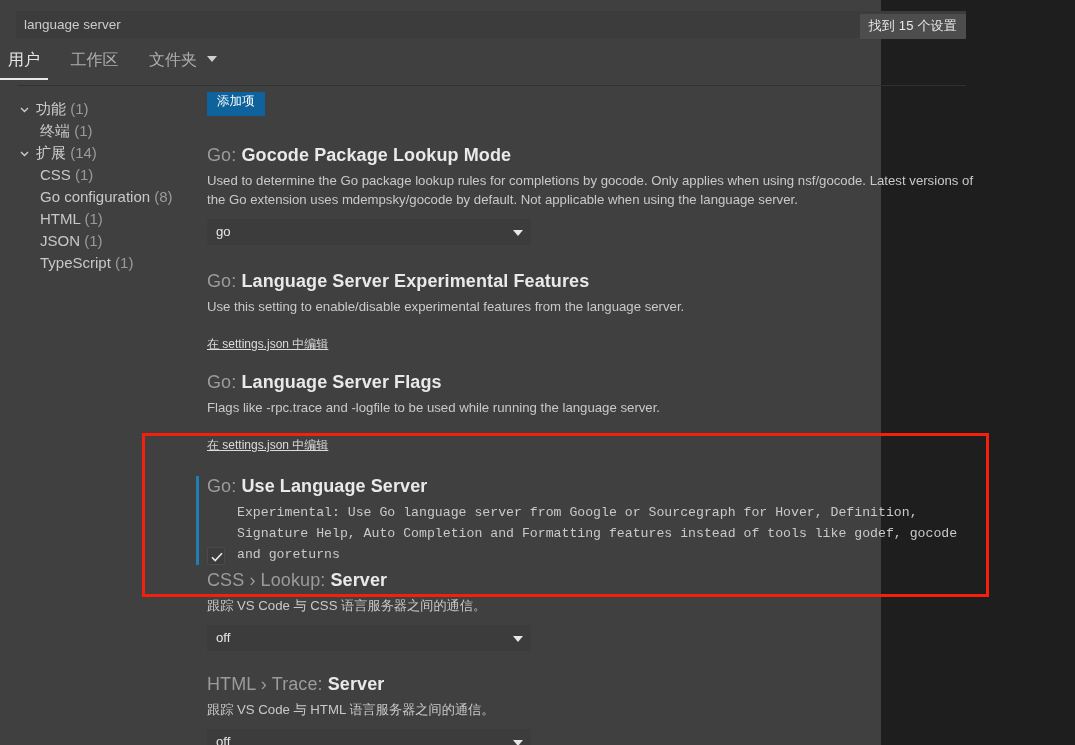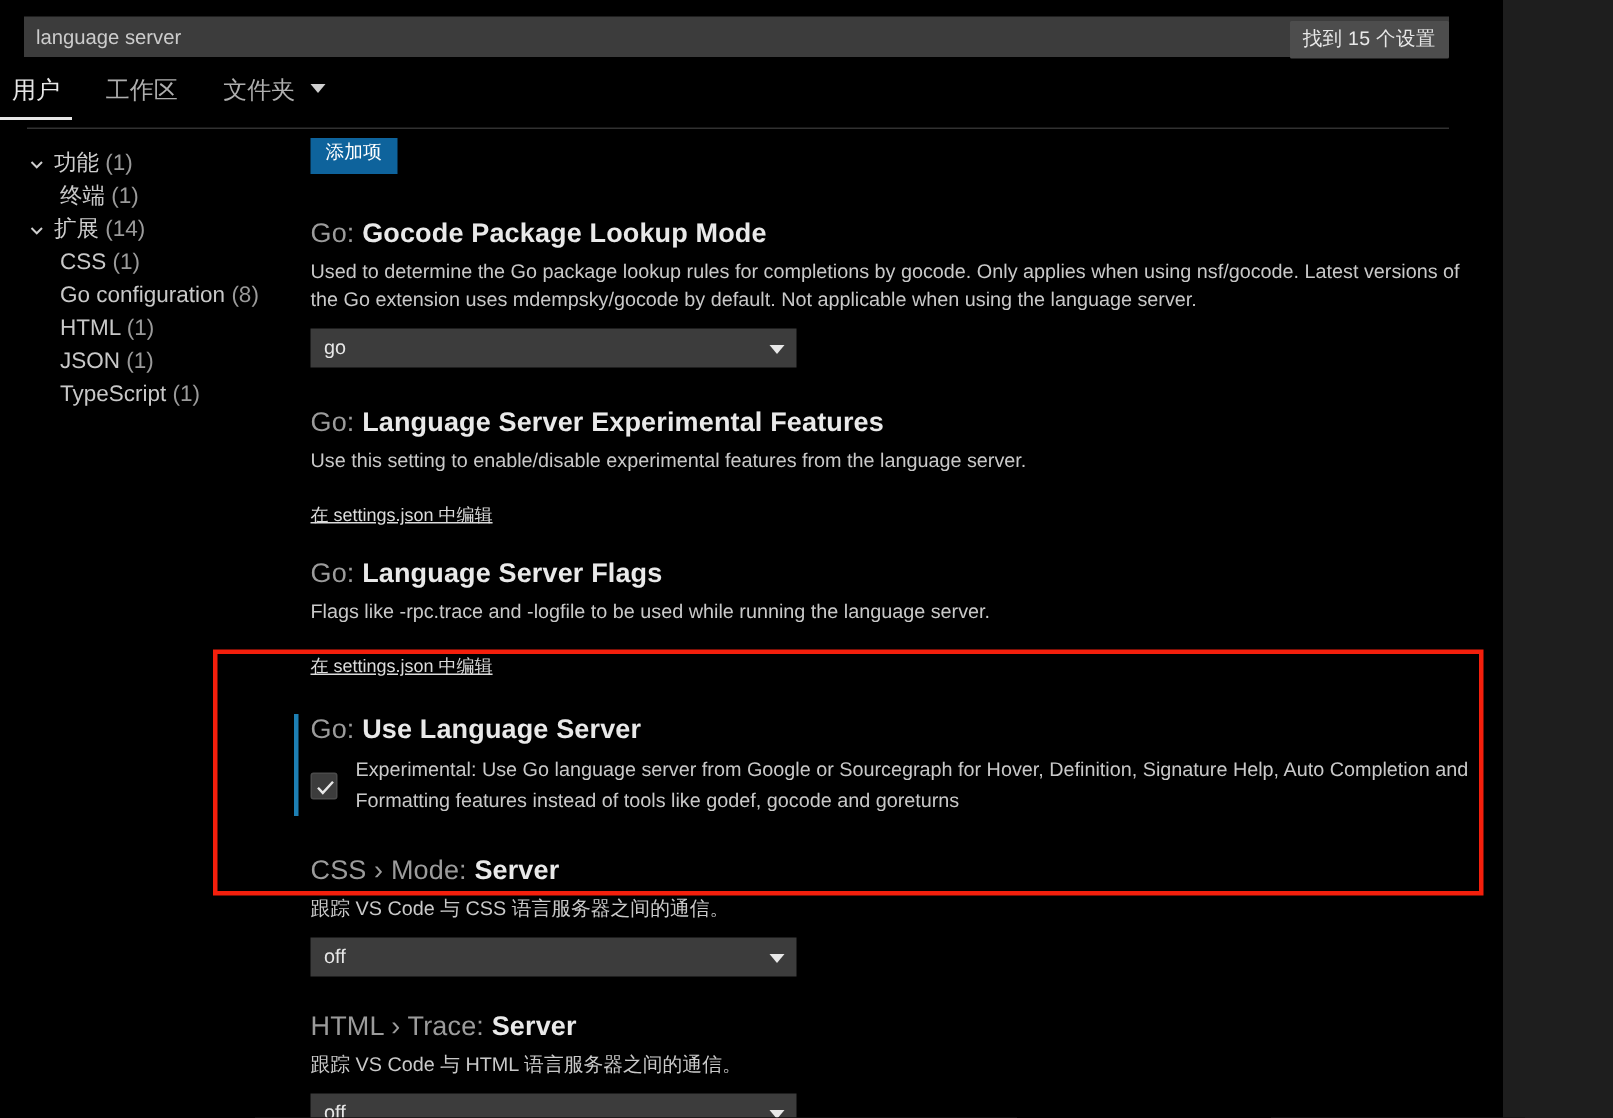--- a/index.html
+++ b/index.html
@@ -2,21 +2,21 @@
 <html><head>
 <meta charset="utf-8">
 <style>
   * { box-sizing: border-box; margin: 0; padding: 0; }
   html, body {
     width: 1075px; height: 745px;
     background: #1e1e1e;
     font-family: "Liberation Sans", "DejaVu Sans", sans-serif;
     overflow: hidden;
   }
-  #app { position: relative; width: 1002px; height: 745px; background: #000000; padding-left: 44px; }
+  #app { position: relative; width: 881px; height: 745px; background: #404040; padding-left: 44px; }
 
   
   .search-row {
     position: absolute; left: 0; top: 0; width: 1075px; height: 46px;
   }
   .search-input {
     position: absolute; left: 16px; top: 11px; width: 950px; height: 27px;
     background: #3c3c3c; border: none; outline: none;
     color: #cccccc; font-size: 13.5px;
     font-family: "Liberation Sans", "DejaVu Sans", sans-serif;
@@ -106,21 +106,21 @@
     background: #3c3c3c; color: #e6e6e6; font-size: 13.2px;
     line-height: 26px; padding: 0 26px 0 9px; cursor: pointer;
     user-select: none;
   }
   .dropdown .arrow {
     position: absolute; right: 8px; top: 11px;
     border-left: 5px solid transparent; border-right: 5px solid transparent;
     border-top: 6px solid #e8e8e8;
   }
 
-  .checkbox-row { display: flex; align-items: center; margin-top: 3px; }
+  .checkbox-row { display: flex; align-items: flex-end; margin-top: 3px; font-family: Liberation Mono, monospace; }
   .checkbox {
     flex: 0 0 auto; width: 18px; height: 18px; margin: 1px 12px 0 0;
     background: #3c3c3c; border: 1px solid #4a4a4a; position: relative;
     cursor: pointer; border-radius: 2px;
   }
   .checkbox svg { position: absolute; left: 2px; top: 2px; }
   .checkbox-label {
     font-size: 13.2px; color: #c9c9c9; line-height: 21px; max-width: 745px;
   }
 
@@ -250,21 +250,21 @@
           <svg width="14" height="14" viewBox="0 0 14 14">
             <path d="M2 7.2 L5.2 10.6 L12 3.2" fill="none" stroke="#e8e8e8" stroke-width="1.6"></path>
           </svg>
         </span>
         <span class="checkbox-label">Experimental: Use Go language server from Google or Sourcegraph for Hover, Definition, Signature Help, Auto Completion and Formatting features instead of tools like godef, gocode and goreturns</span>
       </div>
     </div>
 
     <div class="setting" style="top:478px">
       <div class="setting-title">
-        <span class="sep">CSS › Mode:</span>
+        <span class="sep">CSS › Lookup:</span>
         <b>Server</b>
       </div>
       <div class="setting-desc">跟踪 VS Code 与 CSS 语言服务器之间的通信。</div>
       <div class="dropdown">
         <span>off</span>
         <span class="arrow"></span>
       </div>
     </div>
 
     <div class="setting" style="top:582px">

